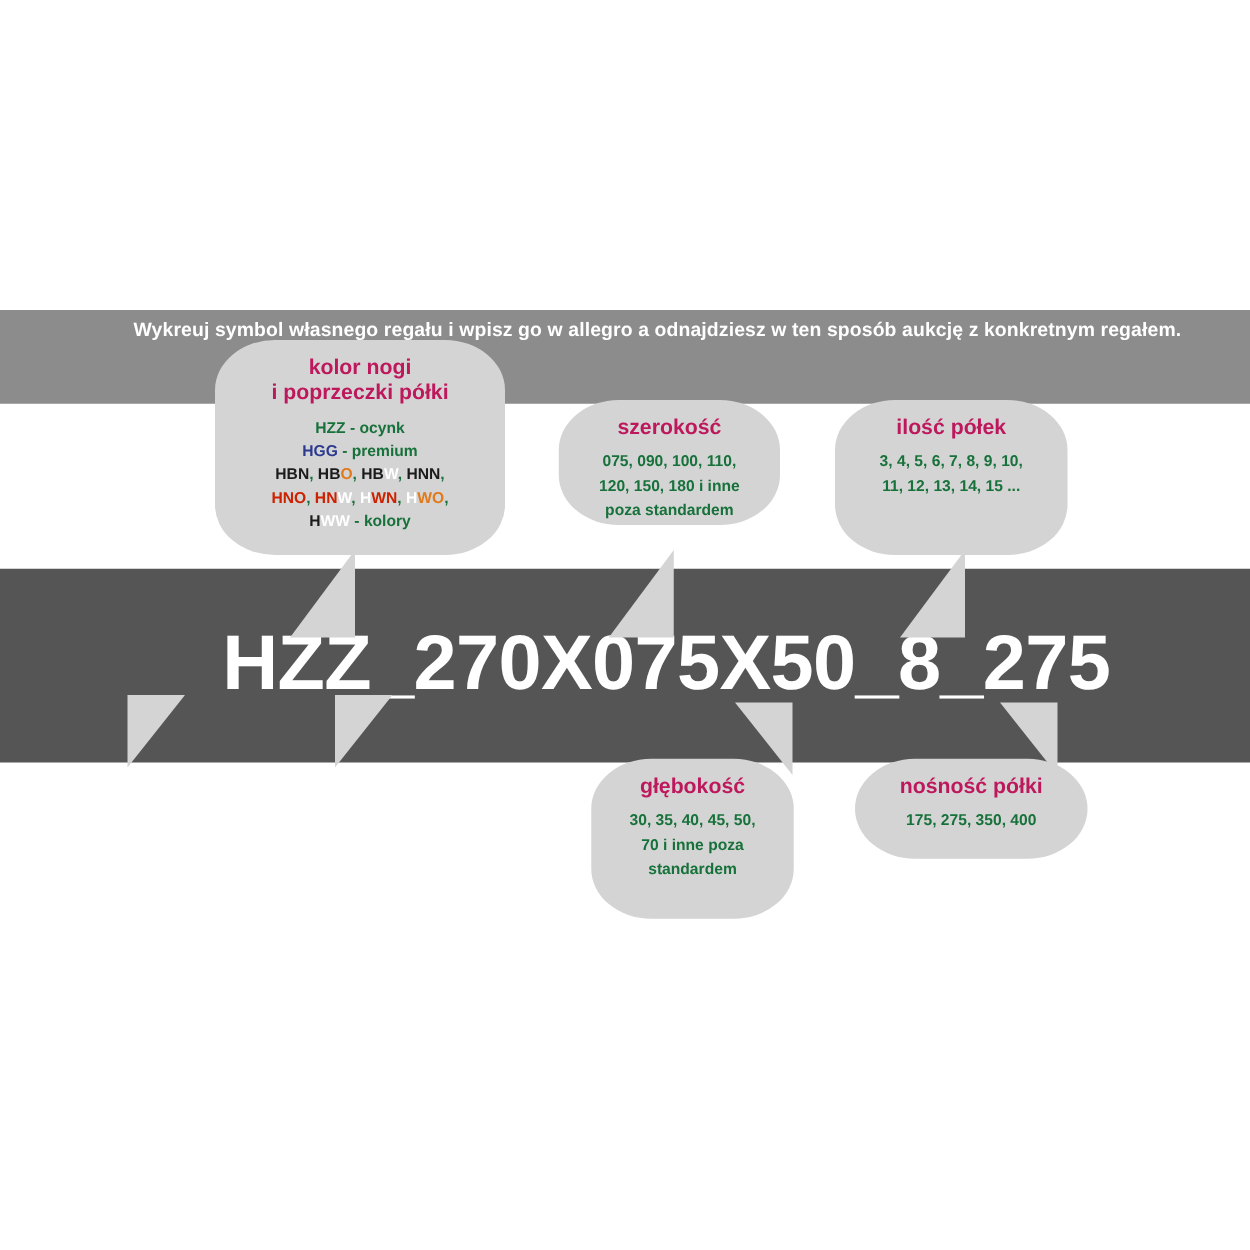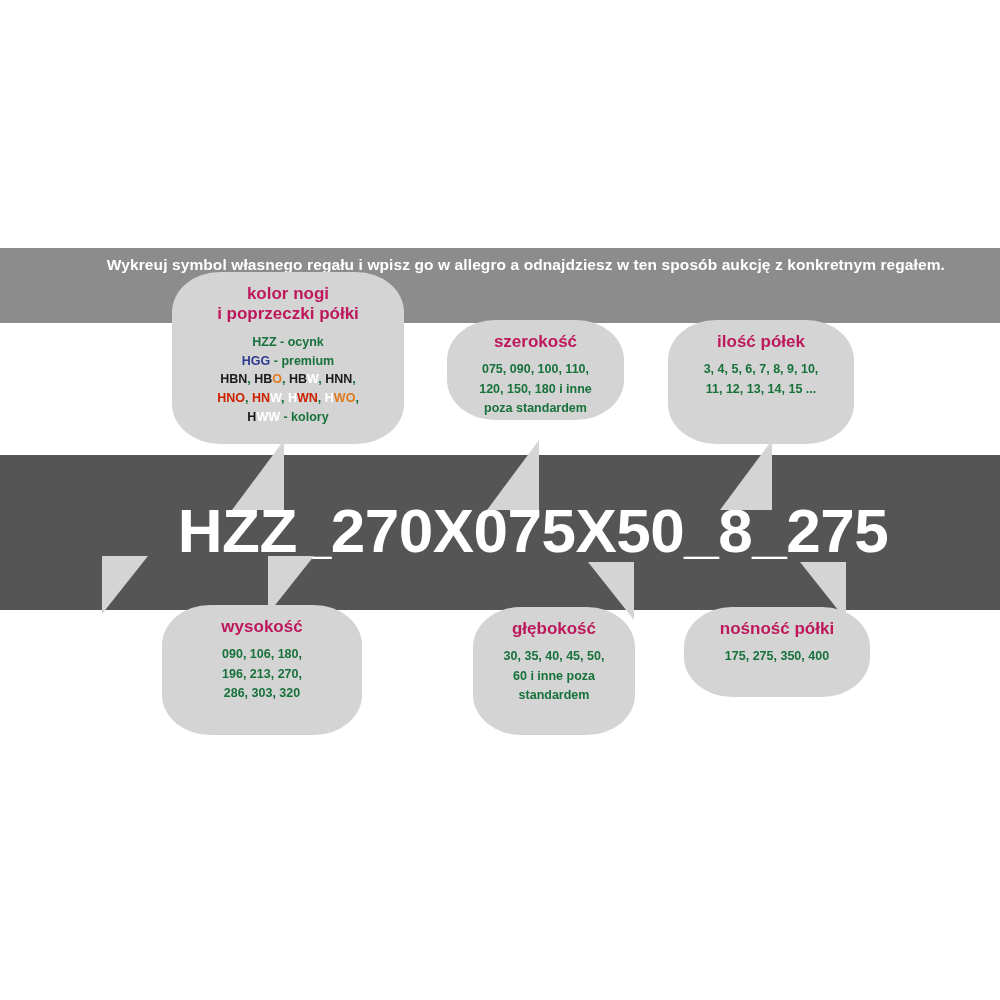--- a/index.html
+++ b/index.html
@@ -115,21 +115,21 @@
 
   
   #bubble-kolor   { left: 172px; top: 272px;  width: 232px; height: 172px; }
   #bubble-szer    { left: 447px; top: 320px;  width: 177px; height: 100px; }
   #bubble-ilosc   { left: 668px; top: 320px;  width: 186px; height: 124px; }
 
   
   #bubble-helios  { left: 40px;  top: 592px;  width: 140px; height: 62px; }
   #bubble-wys     { left: 162px; top: 605px;  width: 200px; height: 130px; }
   #bubble-gleb    { left: 473px; top: 607px;  width: 162px; height: 128px; }
-  #bubble-nosnosc { left: 684px; top: 607px;  width: 186px; height: 90px; }
+  #bubble-nosnosc { left: 684px; top: 607px;  width: 186px; height: 80px; }
 
   
   #tail-kolor   { left: 232px; top: 440px; }
   #tail-szer    { left: 487px; top: 440px; }
   #tail-ilosc   { left: 720px; top: 440px; }
   #tail-helios  { left: 102px; top: 556px; transform: scaleX(-1); }
   #tail-wys     { left: 268px; top: 556px; transform: scaleX(-1); }
   #tail-gleb    { left: 588px; top: 562px; }
   #tail-nosnosc { left: 800px; top: 562px; }
 
@@ -200,31 +200,25 @@
 poza standardem</div>
   </div>
 
   <div class="bubble" id="bubble-ilosc">
     <div class="b-title">ilość półek</div>
     <div class="b-body" style="white-space:pre-line;">3, 4, 5, 6, 7, 8, 9, 10,
 11, 12, 13, 14, 15 ...</div>
   </div>
 
 
-  <div class="bubble" id="bubble-wys">
-    <div class="b-title">wysokość</div>
-    <div class="b-body" style="white-space:pre-line;">090, 106, 180,
-196, 213, 270,
-286, 303, 320</div>
-  </div>
 
   <div class="bubble" id="bubble-gleb">
     <div class="b-title">głębokość</div>
     <div class="b-body" style="white-space:pre-line;">30, 35, 40, 45, 50,
-60 i inne poza
+70 i inne poza
 standardem</div>
   </div>
 
   <div class="bubble" id="bubble-nosnosc">
     <div class="b-title">nośność półki</div>
     <div class="b-body" style="white-space:pre-line;">175, 275, 350, 400</div>
   </div>
 
 </div>
 

